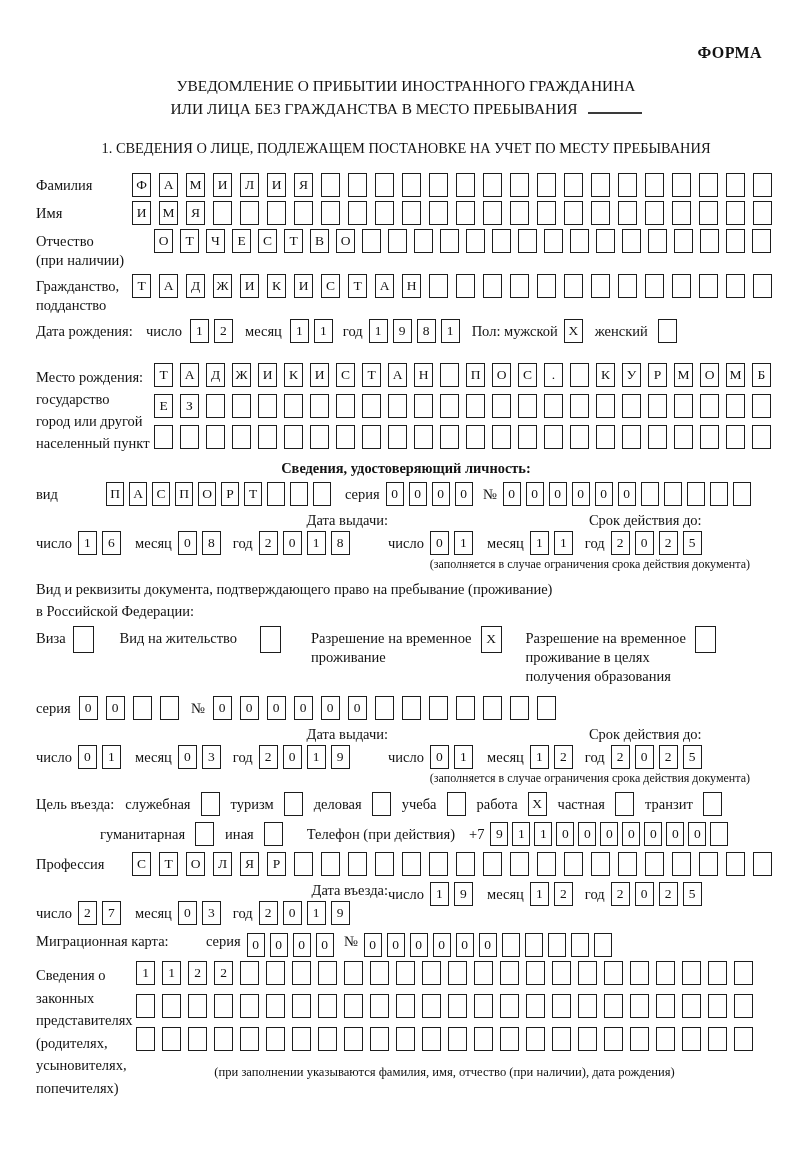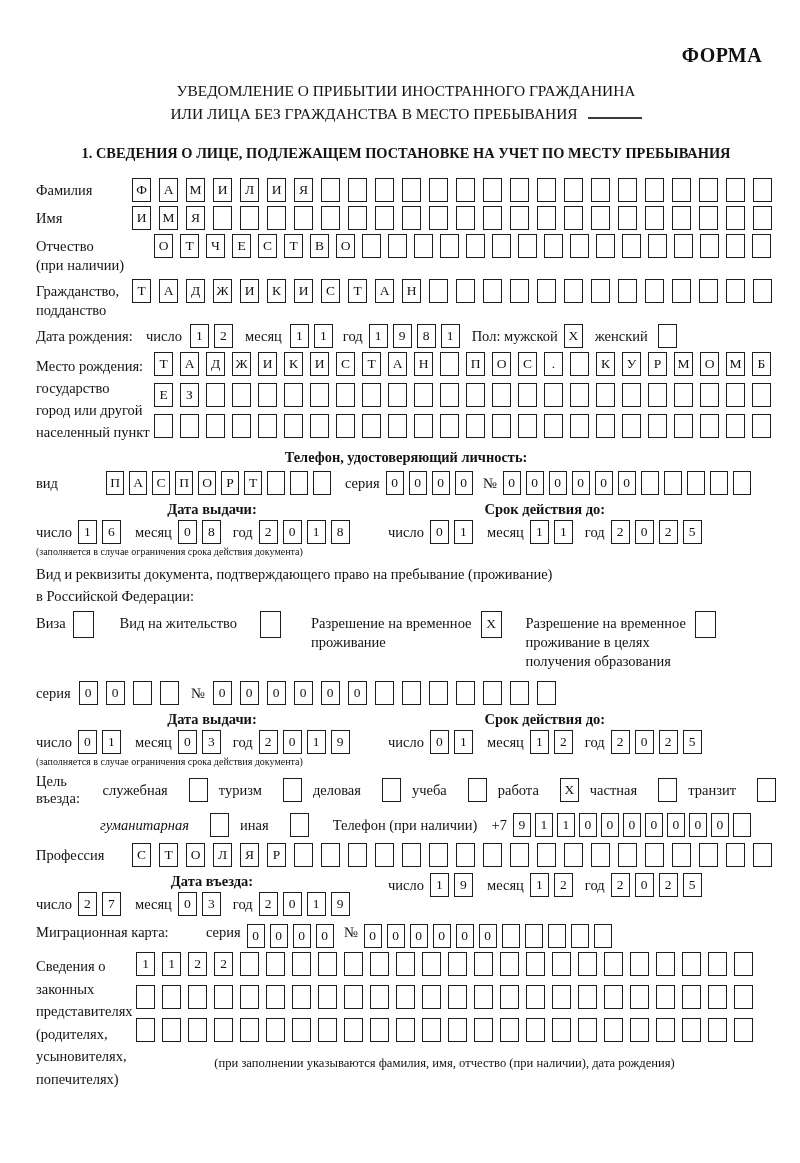--- a/index.html
+++ b/index.html
@@ -3,26 +3,26 @@
 <meta charset="utf-8">
 <style>
   * { margin:0; padding:0; box-sizing:border-box; }
   html,body { width:800px; }
   body { height:1163px; background:#ffffff; color:#121212; overflow:hidden;
          font-family:"Liberation Serif","DejaVu Serif",serif; font-size:14.5px; }
   .page { width:800px; height:1163px; padding:30px 24px 0 36px; background:#fff; }
 
   .hdr { margin-left:560px; font-size:13.4px; line-height:1.33; }
   .hdr .ed { margin-top:4px; }
-  .forma { text-align:right; font-weight:bold; font-size:20px; margin:14px 14px 0 0; letter-spacing:.4px; }
+  .forma { text-align:right; font-weight:bold; font-size:16px; margin:14px 14px 0 0; letter-spacing:.4px; }
 
   .title { text-align:center; font-weight:normal; font-size:15.4px; line-height:1.5; margin-top:12px; }
   .t-underline { display:inline-block; width:54px; height:13px; border-bottom:2.6px solid #3a3a3a; margin-left:10px; }
 
-  .sec-h { text-align:center; font-weight:bold; font-size:14.4px; margin-top:20px; }
+  .sec-h { text-align:center; font-weight:normal; font-size:14.4px; margin-top:20px; }
   .formbody { margin-top:16px; }
 
   .frow { display:flex; align-items:flex-start; margin-bottom:4px; }
   .flabel { flex:none; width:96px; line-height:19px; padding-top:3px; }
   .flabel.w118 { width:118px; }
   .flabel.w100 { width:100px; line-height:22.5px; }
   .ilbl { flex:none; padding-top:3px; }
 
   .cells { display:flex; gap:8px; flex:none; }
   .cells.g7 { gap:7px; }
@@ -32,36 +32,36 @@
           display:flex; align-items:center; justify-content:center; font-size:13.5px; padding-bottom:1px; }
   .c18 .cell { width:18px; }
   .big .cell { width:21px; height:27px; }
   .cellcol { display:flex; flex-direction:column; gap:7px; }
 
   .doc-h { text-align:center; font-weight:bold; font-size:14.4px; margin:6px 0 5px; }
 
   .dates { display:flex; margin-top:6px; }
   .dgrp { flex:none; }
   .dgrp.left { width:352px; }
-  .dg-head { text-align:center; margin-bottom:2px;font-weight:bold; }
+  .dg-head { text-align:right; margin-bottom:2px; }
   .dfields { display:flex; align-items:center; gap:6px; }
-  .note { text-align:left; font-size:10px; margin:2px 26px 6px 0; }
+  .note { text-align:right; font-size:12px; margin:2px 26px 6px 0; }
 
   .intro { line-height:22px; margin-top:4px; }
   .chk-row { display:flex; align-items:flex-start; margin:4px 0 10px; }
   .chk { display:flex; align-items:flex-start; gap:9px; }
   .chk .cl { line-height:19px; padding-top:3px; }
   .chk .cl.ctr { }
   .ml26 { margin-left:26px; } .ml30 { margin-left:30px; } .ml24 { margin-left:24px; }
   .ml14 { margin-left:14px; } .ml12 { margin-left:12px; } .ml10 { margin-left:10px; }
   .ml8 { margin-left:8px; } .ml6 { margin-left:6px; }
 
   .pline { display:flex; align-items:center; margin-bottom:6px; }
-  .opt { display:flex; align-items:center; gap:21px; margin-left:11px; }
-  .opt:first-of-type { margin-left:9px;font-style:italic; }
+  .opt { display:flex; align-items:center; gap:10px; margin-left:11px; }
+  .opt:first-of-type { margin-left:9px; }
   .p2 { margin-left:64px; }
 
   .reps { display:flex; align-items:flex-start; margin-top:4px; }
   .repcol { display:flex; flex-direction:column; gap:9px; }
   .rep-note { font-size:12.6px; text-align:center; margin-top:5px; }
 </style>
 </head>
 <body>
 
 <div class="page">
@@ -228,21 +228,21 @@
       <span class="ml12">Пол: мужской</span>
       <span class="cells ml6">
           <span class="cell">X</span>
         </span>
       <span class="ml12">женский</span>
       <span class="cells ml10">
           <span class="cell"></span>
         </span>
     </div>
 
-    <div class="frow" style="margin-top:4px;">
+    <div class="frow" style="margin-top:20px;">
       <div class="flabel w118" style="line-height:22px;">
         <div>Место рождения:</div>
         <div>государство</div>
         <div>город или другой</div>
         <div>населенный пункт</div>
       </div>
       <div class="cellcol">
         <div class="cells g7">
             <span class="cell">Т</span>
             <span class="cell">А</span>
@@ -317,21 +317,21 @@
             <span class="cell"></span>
             <span class="cell"></span>
             <span class="cell"></span>
             <span class="cell"></span>
             <span class="cell"></span>
             <span class="cell"></span>
           </div>
       </div>
     </div>
 
-    <div class="doc-h">Телефон, удостоверяющий личность:</div>
+    <div class="doc-h">Сведения, удостоверяющий личность:</div>
 
     <div class="frow" style="align-items:center;">
       <span class="ilbl" style="width:70px; padding-top:0;">вид</span>
       <span class="cells dcells c18">
           <span class="cell">П</span>
           <span class="cell">А</span>
           <span class="cell">С</span>
           <span class="cell">П</span>
           <span class="cell">О</span>
           <span class="cell">Р</span>
@@ -574,21 +574,21 @@
         <span class="cells">
             <span class="cell"></span>
           </span>
       </span>
       <span class="opt ml12">
         <span>иная</span>
         <span class="cells">
             <span class="cell"></span>
           </span>
       </span>
-      <span class="ml24">Телефон (при наличии)</span>
+      <span class="ml24">Телефон (при действия)</span>
       <span class="ml14">+7</span>
       <span class="cells g4 c18 ml6">
           <span class="cell">9</span>
           <span class="cell">1</span>
           <span class="cell">1</span>
           <span class="cell">0</span>
           <span class="cell">0</span>
           <span class="cell">0</span>
           <span class="cell">0</span>
           <span class="cell">0</span>

